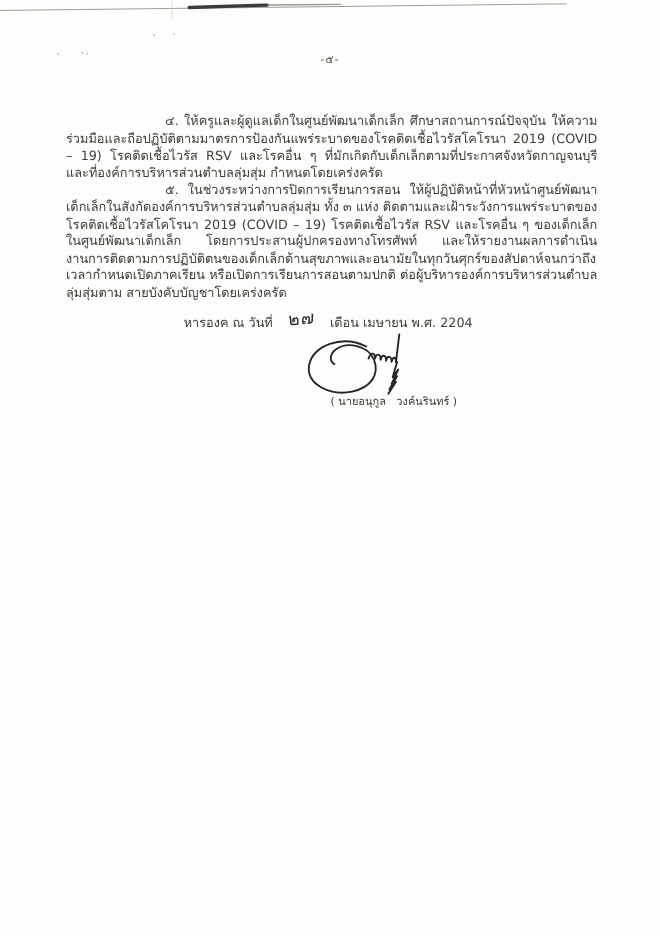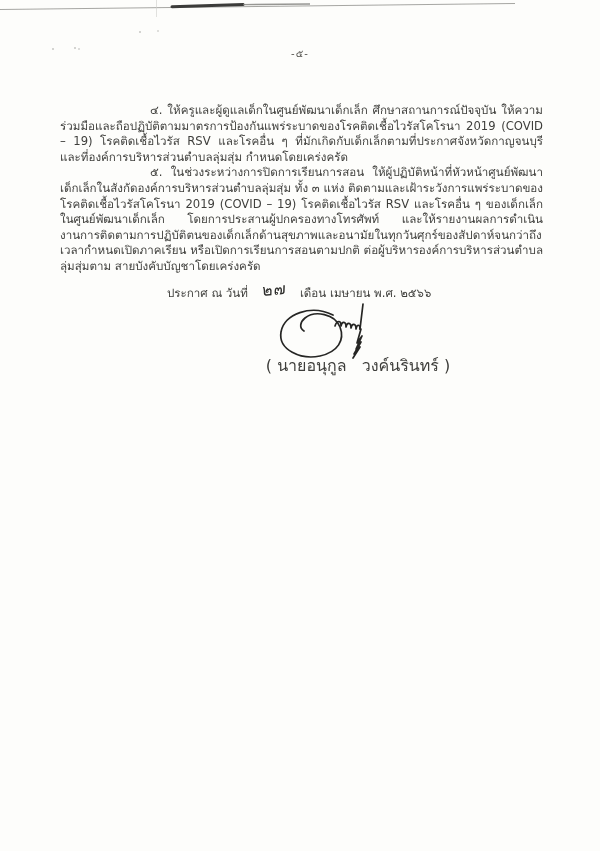--- a/index.html
+++ b/index.html
@@ -40,21 +40,21 @@
   .handwritten-day {
     display:inline-block; margin:0 10px;
     font-size:16px; color:#2c2c2a;
     transform:rotate(-5deg) skewX(-7deg) translateY(-2px);
     letter-spacing:1px;
   }
 
   .signature-svg { position:absolute; top:299px; left:273px; }
   .signatory {
     position:absolute; top:356px; left:238px; width:240px;
-    text-align:center; font-size:16px; line-height:20px; color:#3e3e3b;
+    text-align:center; font-size:10px; line-height:20px; color:#3e3e3b;
   }
   .signatory .name { white-space:pre; }
 </style>
 </head>
 <body>
 
 <div class="page">
 
   <svg class="scan-artifact" width="600" height="20" viewBox="0 0 600 20" aria-hidden="true">
     <path d="M0,9.5 L515,3.5" stroke="#8a8a86" stroke-width="0.9" fill="none" opacity="0.85"></path>
@@ -67,23 +67,23 @@
   <div class="speck s3"></div>
 
   <div class="page-number">-๕-</div>
 
   <div class="body-text">
     <p>๔. ให้ครูและผู้ดูแลเด็กในศูนย์พัฒนาเด็กเล็ก ศึกษาสถานการณ์ปัจจุบัน ให้ความร่วมมือและถือปฏิบัติตามมาตรการป้องกันแพร่ระบาดของโรคติดเชื้อไวรัสโคโรนา 2019 (COVID – 19) โรคติดเชื้อไวรัส RSV และโรคอื่น ๆ ที่มักเกิดกับเด็กเล็กตามที่ประกาศจังหวัดกาญจนบุรี และที่องค์การบริหารส่วนตำบลลุ่มสุ่ม กำหนดโดยเคร่งครัด</p>
     <p>๕. ในช่วงระหว่างการปิดการเรียนการสอน ให้ผู้ปฏิบัติหน้าที่หัวหน้าศูนย์พัฒนาเด็กเล็กในสังกัดองค์การบริหารส่วนตำบลลุ่มสุ่ม ทั้ง ๓ แห่ง ติดตามและเฝ้าระวังการแพร่ระบาดของโรคติดเชื้อไวรัสโคโรนา 2019 (COVID – 19) โรคติดเชื้อไวรัส RSV และโรคอื่น ๆ ของเด็กเล็กในศูนย์พัฒนาเด็กเล็ก โดยการประสานผู้ปกครองทางโทรศัพท์ และให้รายงานผลการดำเนินงานการติดตามการปฏิบัติตนของเด็กเล็กด้านสุขภาพและอนามัยในทุกวันศุกร์ของสัปดาห์จนกว่าถึงเวลากำหนดเปิดภาคเรียน หรือเปิดการเรียนการสอนตามปกติ ต่อผู้บริหารองค์การบริหารส่วนตำบลลุ่มสุ่มตาม สายบังคับบัญชาโดยเคร่งครัด</p>
   </div>
 
   <div class="issued-line">
-    <span>ประกาศ  ณ  วันที่</span>
+    <span>หารองค  ณ  วันที่</span>
     <span class="handwritten-day">๒๗</span>
-    <span>เดือน  เมษายน  พ.ศ. ๒๕๖๖</span>
+    <span>เดือน  เมษายน  พ.ศ. 2204</span>
   </div>
 
   <svg class="signature-svg" width="110" height="62" viewBox="0 0 110 62" aria-hidden="true">
     <g fill="none" stroke="#262624" stroke-width="1.7" stroke-linecap="round" stroke-linejoin="round">
       <path d="M60,16 C38,5 11,15 8,33 C5,51 28,61 47,57 C65,53 72,41 67,28 C62,15 42,11 32,19 C27,23 26,29 31,32"></path>
       <path d="M62,27 C64,21 68,21 68,27 C69,22 73,22 73,28 C74,23 78,23 78,29 C79,24 83,24 83,30 C84,25 87,25 87,30"></path>
       <path d="M87,30 L90,5"></path>
       <path d="M88,30 L84,44 L89,37 L83,50 L88,43 L81,55 L87,48 L80,59"></path>
     </g>
   </svg>

